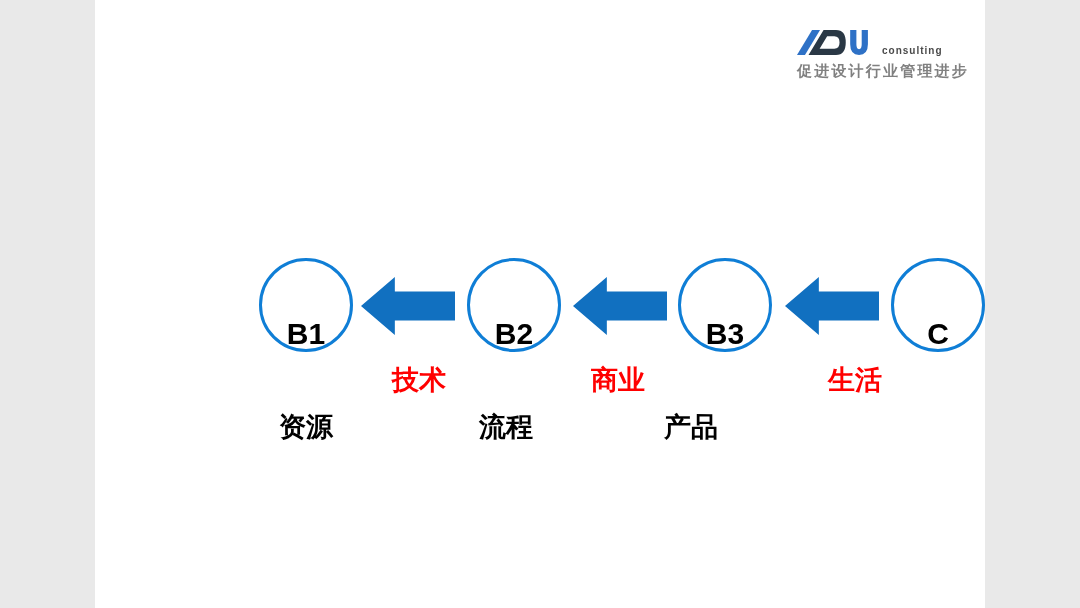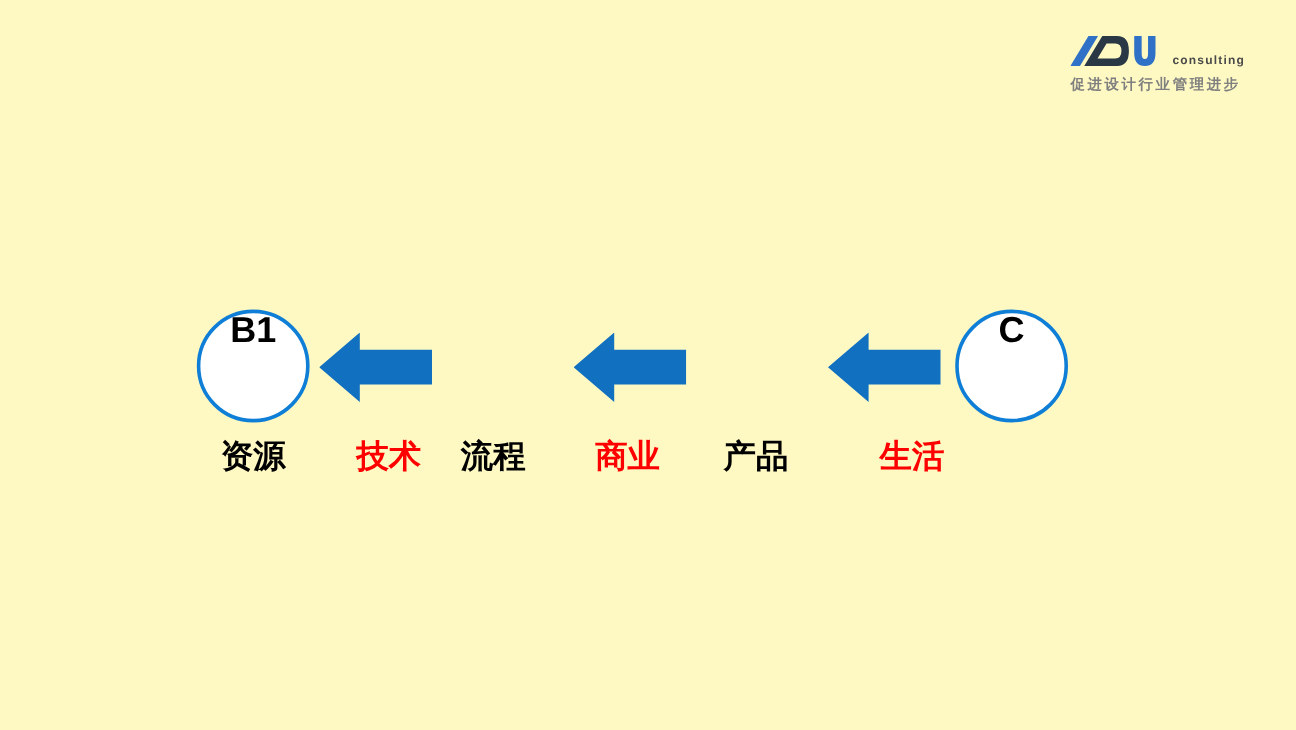--- a/index.html
+++ b/index.html
@@ -1,54 +1,54 @@
 <!DOCTYPE html>
 <html><head>
 <meta charset="utf-8">
 <style>
   html,body{margin:0;padding:0;background:#e9e9e9;}
   .stage{
-    position:relative;width:1080px;height:608px;background:#fef9c3;
+    position:relative;width:890px;height:608px;background:#ffffff;
     font-family:"Liberation Sans","DejaVu Sans",sans-serif;overflow:hidden;
     margin:0 auto;
   }
 
   
   .logo{position:absolute;top:28px;right:42px;width:146px;}
   .logo-row{display:flex;align-items:flex-end;gap:7px;}
   .logo-mark{width:78px;height:29px;display:block;}
   .logo-suffix{
     font-size:10px;color:#4a4a4a;letter-spacing:1px;font-weight:bold;
     padding-bottom:1px;white-space:nowrap;
   }
   .logo-tagline{
-    margin-top:5px;font-size:12px;color:#808080;letter-spacing:2.2px;
+    margin-top:5px;font-size:15px;color:#808080;letter-spacing:2.2px;
     white-space:nowrap;font-weight:bold;
   }
 
   
   .node{
     position:absolute;top:258px;width:88px;height:88px;
     border:3px solid #0f7ed6;border-radius:50%;background:#ffffff;
-    display:flex;align-items:flex-start;justify-content:center;
+    display:flex;align-items:flex-end;justify-content:center;
   }
   .node-text{font-size:30px;font-weight:bold;color:#000000;line-height:1;}
 
   
   .arrow{
     position:absolute;top:277px;width:94px;height:58px;background:#1170c0;
     clip-path:polygon(0% 50%,36% 0%,36% 25%,100% 25%,100% 75%,36% 75%,36% 100%);
   }
 
   
   .lbl{
     position:absolute;top:366px;transform:translateX(-50%);
     font-size:27px;font-weight:bold;white-space:nowrap;line-height:1.1;
   }
-  .lbl-node{color:#000000;}
+  .lbl-node{color:#000000;margin-top:47px;}
   .lbl-arrow{color:#ff0000;}
 </style>
 </head>
 <body>
 
 <div class="stage">
 
   <div class="logo">
     <div class="logo-row">
       <svg class="logo-mark" viewBox="0 0 88 32" role="img" aria-label="ADU">
@@ -61,29 +61,35 @@
         <path d="M60,2 L67,2 L67,18 Q67,23.5 70,23.5 Q73,23.5 73,18 L73,2 L80,2 L80,18 Q80,30 70,30 Q60,30 60,18 Z" fill="#2E71C6"></path>
       </svg>
       <span class="logo-suffix">consulting</span>
     </div>
     <div class="logo-tagline">促进设计行业管理进步</div>
   </div>
 
   <div class="node" style="left:164px">
     <span class="node-text">B1</span>
   </div>
+  <div class="node" style="left:372px">
+    <span class="node-text">B2</span>
+  </div>
+  <div class="node" style="left:583px">
+    <span class="node-text">B3</span>
+  </div>
   <div class="node" style="left:796px">
     <span class="node-text">C</span>
   </div>
 
   <div class="arrow" style="left:266px"></div>
   <div class="arrow" style="left:478px"></div>
   <div class="arrow" style="left:690px"></div>
 
   <div class="lbl lbl-node" style="left:211px">资源</div>
   <div class="lbl lbl-node" style="left:411px">流程</div>
-  <div class="lbl lbl-node" style="left:630px">产品</div>
+  <div class="lbl lbl-node" style="left:596px">产品</div>
 
   <div class="lbl lbl-arrow" style="left:324px">技术</div>
   <div class="lbl lbl-arrow" style="left:523px">商业</div>
   <div class="lbl lbl-arrow" style="left:760px">生活</div>
 
 </div>
 
 </body></html>

